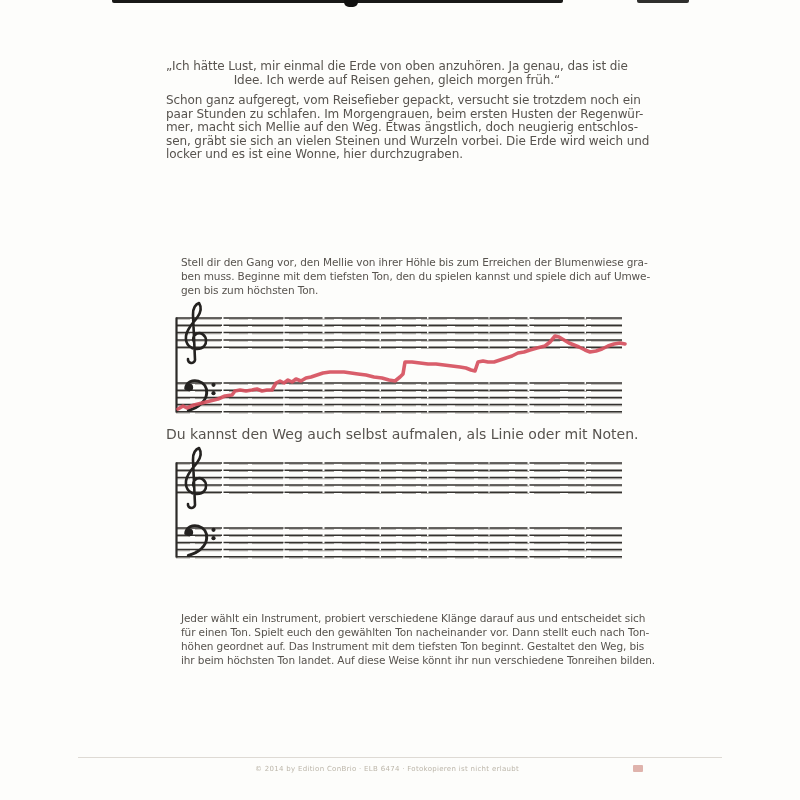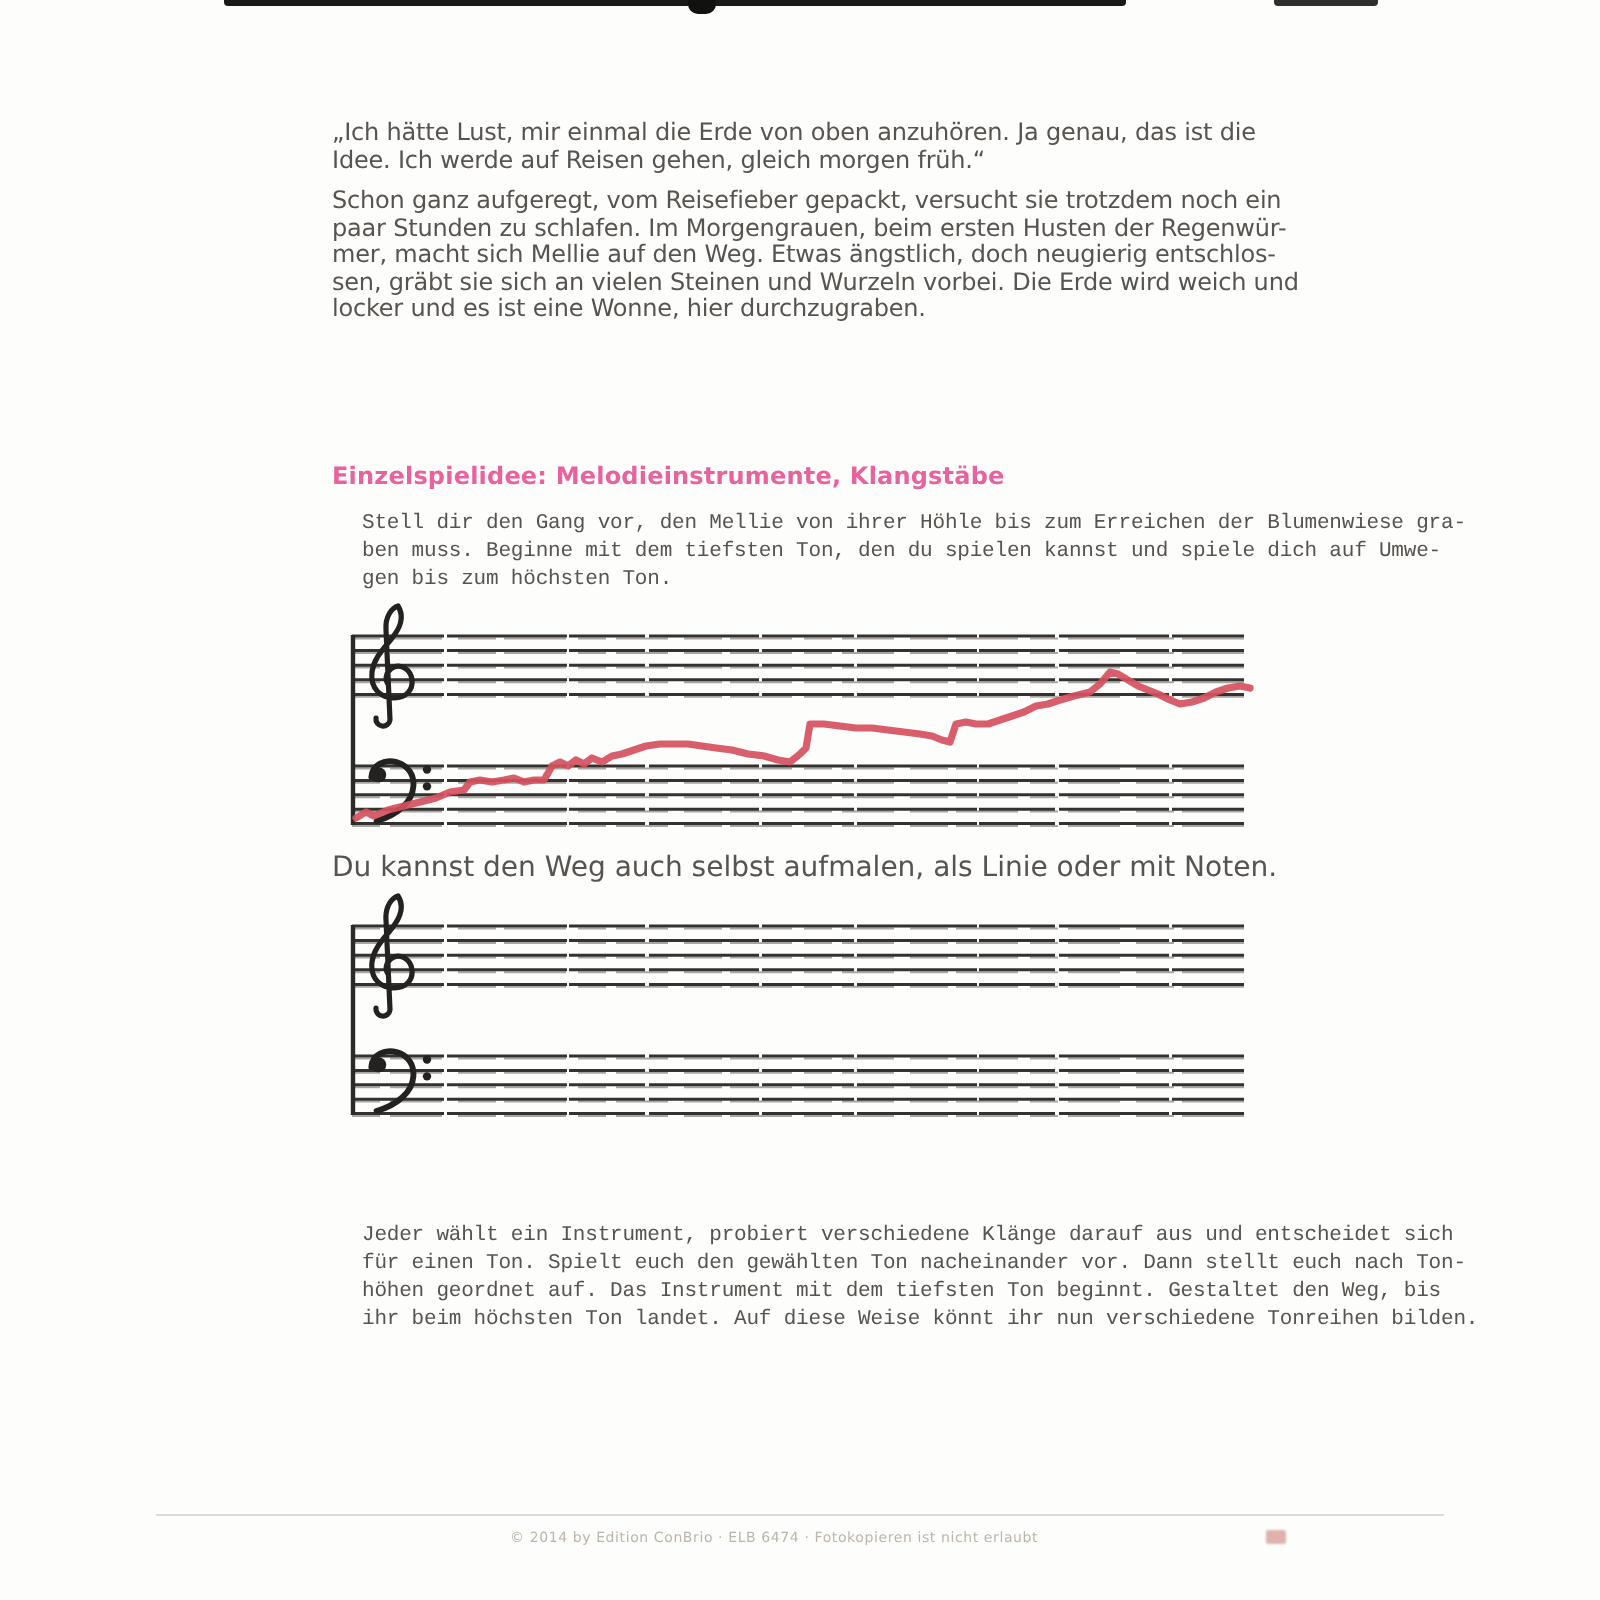--- a/index.html
+++ b/index.html
@@ -3,24 +3,24 @@
 <meta charset="utf-8">
 <style>
   html,body{margin:0;padding:0;background:#e9e9e7;}
   .page{
     position:relative;width:800px;height:800px;background:#fdfdfb;
     font-family:"DejaVu Sans","Liberation Sans",sans-serif;
     overflow:hidden;
   }
   .txt{position:absolute;margin:0;white-space:pre;color:#57534e;}
   .story{left:166px;font-size:12px;line-height:13.5px;letter-spacing:-0.1px;}
-  .indent{left:181px;font-size:10.5px;line-height:14px;letter-spacing:-0.1px;font-family:Liberation Mono, monospace;}
+  .indent{left:181px;font-size:10.5px;line-height:14px;letter-spacing:-0.1px;}
   .caption{left:166px;font-size:14px;line-height:14px;}
   .heading{left:166px;font-size:12px;font-weight:bold;color:#e8639d;letter-spacing:0.1px;}
-  .quote-p{top:60px;}
+  .quote-p{top:60px;text-align:center;}
   .para-p{top:94px;}
   .closing-p{top:166px;}
   .h1-pos{top:231px;}
   .sec1-body{top:255px;}
   .caption-pos{top:427px;}
   .h2-pos{top:590px;}
   .sec2-body{top:611px;}
   .system{position:absolute;left:160px;width:480px;height:130px;}
   .sys1{top:300px;}
   .sys2{top:445px;}
@@ -49,21 +49,20 @@
   <div class="tear tear-2"></div>
 
   <p class="txt story quote-p">„Ich hätte Lust, mir einmal die Erde von oben anzuhören. Ja genau, das ist die
 Idee. Ich werde auf Reisen gehen, gleich morgen früh.“</p>
   <p class="txt story para-p">Schon ganz aufgeregt, vom Reisefieber gepackt, versucht sie trotzdem noch ein
 paar Stunden zu schlafen. Im Morgengrauen, beim ersten Husten der Regenwür-
 mer, macht sich Mellie auf den Weg. Etwas ängstlich, doch neugierig entschlos-
 sen, gräbt sie sich an vielen Steinen und Wurzeln vorbei. Die Erde wird weich und
 locker und es ist eine Wonne, hier durchzugraben.</p>
 
-  <p class="txt heading h1-pos">Einzelspielidee: Melodieinstrumente, Klangstäbe</p>
   <p class="txt indent sec1-body">Stell dir den Gang vor, den Mellie von ihrer Höhle bis zum Erreichen der Blumenwiese gra-
 ben muss. Beginne mit dem tiefsten Ton, den du spielen kannst und spiele dich auf Umwe-
 gen bis zum höchsten Ton.</p>
 
   <svg width="0" height="0" style="position:absolute" aria-hidden="true">
     <defs>
       <g id="treble-clef">
         <path class="clef" d="M8 57 a3.5 3.5 0 1 0 7 1 L13 13 c-0.5 -7 3 -11 6 -12 c2.5 4 2 9 -1.5 14 c-4 6 -10.5 11 -11.5 19 c-1 9 5 13 11 13 c6.5 0 9.5 -4.5 9 -9 c-0.5 -5 -5 -8 -9 -6.5 c-3.5 1.5 -5 5.5 -3 8.5"></path>
       </g>
       <g id="bass-clef">

